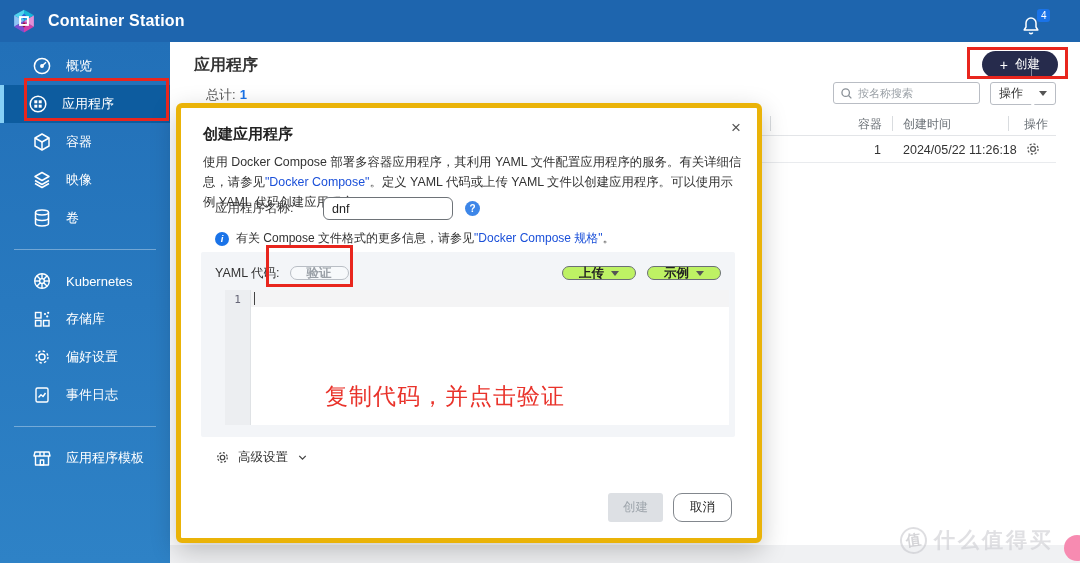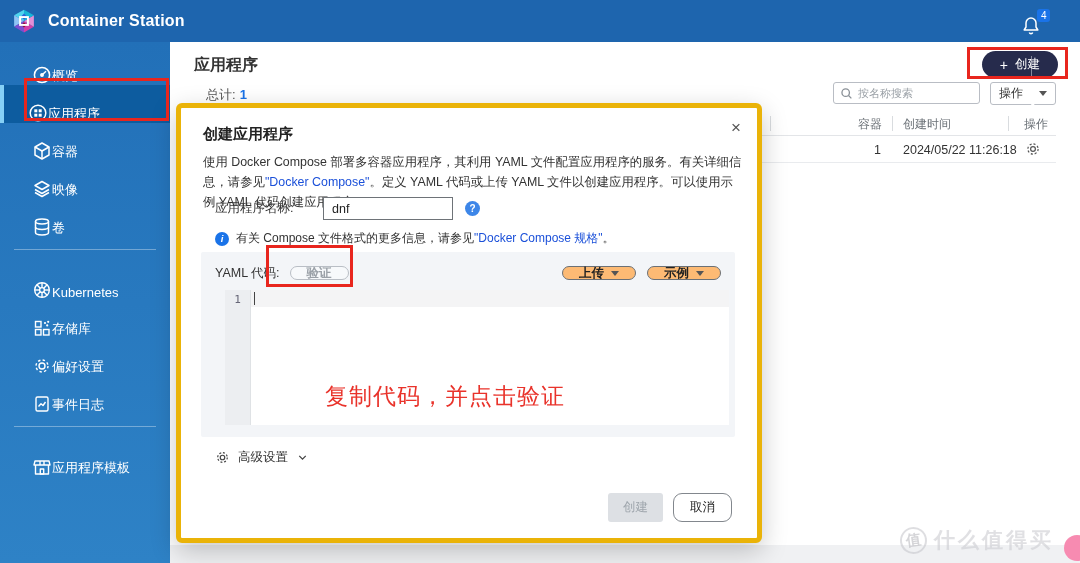--- a/index.html
+++ b/index.html
@@ -15,21 +15,21 @@
   .browse-btn { display:flex; align-items:stretch; background:#2aa7e6; border-radius:4px; overflow:hidden; color:#fff; font-size:12px; cursor:pointer; }
   .browse-btn .lbl { padding:5px 12px; }
   .browse-btn .car { padding:5px 8px; border-left:1px solid rgba(255,255,255,.55); display:flex; align-items:center; font-size:9px; }
   .tb-ico { position:relative; width:24px; height:24px; }
   .badge { position:absolute; top:-5px; right:-7px; background:#1a73e8; color:#fff; font-size:10px; line-height:13px; padding:0 3px; border-radius:3px; min-width:13px; text-align:center; }
   .tb-divider { width:1px; height:20px; background:rgba(255,255,255,.45); }
   .kebab { color:#fff; font-size:17px; font-weight:bold; width:14px; text-align:center; cursor:pointer; }
 
   
   .sidebar { position:absolute; left:0; top:42px; width:170px; height:521px; background:linear-gradient(180deg,#2270b8 0%,#2e82c6 100%); padding-top:5px; z-index:10; }
-  .s-item { height:38px; display:flex; align-items:flex-end; padding-left:28px; color:#fff; font-size:13px; cursor:pointer; border-left:4px solid transparent; }
+  .s-item { height:38px; display:flex; align-items:center; gap:14px; padding-left:28px; color:#fff; font-size:13px; cursor:pointer; border-left:4px solid transparent; }
   .s-item .sicon { width:20px; height:20px; flex:0 0 20px; }
   .s-item.active { background:#0d5c9f; border-left:4px solid #86d0f6; padding-left:24px; }
   .s-div { height:1px; background:rgba(255,255,255,.35); margin:12px 14px; }
 
   
   .main { position:absolute; left:170px; top:42px; right:0; bottom:0; background:#fff; z-index:5; }
   .page-title { position:absolute; left:24px; top:13px; font-size:16px; font-weight:bold; color:#333; }
   .total-line { position:absolute; left:36px; top:44px; font-size:13px; color:#555; }
   .total-line b { color:#1a73e8; margin-left:4px; }
   .create-btn { position:absolute; right:22px; top:9px; height:27px; background:#262b4c; color:#fff; border:none; border-radius:15px; font-size:12.5px; padding:0 18px; display:flex; align-items:center; gap:7px; cursor:pointer; }
@@ -48,30 +48,30 @@
   .bottom-strip { position:absolute; left:0; right:0; bottom:0; height:18px; background:#f0f1f3; }
 
   
   .modal { position:absolute; left:176px; top:103px; width:586px; height:440px; background:#fff; border:5px solid #eab308; border-radius:6px; box-shadow:0 8px 26px rgba(0,0,0,.22); z-index:20; }
   .m-close { position:absolute; right:16px; top:11px; font-size:17px; color:#555; cursor:pointer; line-height:1; }
   .m-title { position:absolute; left:22px; top:17px; font-size:15px; font-weight:bold; color:#222; }
   .m-desc { position:absolute; left:22px; top:44px; width:540px; font-size:12.4px; line-height:1.62; color:#333; }
   a.lnk { color:#1b50d9; text-decoration:none; cursor:pointer; }
   .m-form { position:absolute; left:34px; top:89px; display:flex; align-items:center; }
   .m-form label { font-size:12.5px; color:#333; width:108px; }
-  .m-form input { width:130px; height:23px; border:1px solid #6e7378; border-radius:0; font-size:12.5px; padding:0 8px; color:#222; outline:none; }
+  .m-form input { width:130px; height:23px; border:1px solid #6e7378; border-radius:6px; font-size:12.5px; padding:0 8px; color:#222; outline:none; }
   .help-ico { width:15px; height:15px; border-radius:50%; background:#3d86e8; color:#fff; font-size:10px; font-weight:bold; display:flex; align-items:center; justify-content:center; margin-left:12px; cursor:pointer; }
   .m-info { position:absolute; left:34px; top:122px; display:flex; align-items:center; gap:7px; font-size:12px; color:#333; }
   .info-ico { width:14px; height:14px; border-radius:50%; background:#1a73e8; color:#fff; font-size:9.5px; font-style:italic; font-weight:bold; display:flex; align-items:center; justify-content:center; }
   .yaml-wrap { position:absolute; left:20px; right:22px; top:144px; height:185px; background:#f3f5f8; border-radius:2px; }
   .yaml-head { position:absolute; left:14px; right:14px; top:6px; height:30px; display:flex; align-items:center; }
   .yaml-label { font-size:12.5px; color:#333; }
   .pill { height:14px; border-radius:13px; font-size:12.5px; display:flex; align-items:center; gap:7px; padding:0 16px; cursor:pointer;font-weight:bold; }
   .pill.disabled { border:1px solid #b9bec5; color:#9ba1a8; background:#f7f9fb; margin-left:10px; cursor:default; }
-  .pill.outline { border:1px solid #6b7076; color:#222; background:#fdba74; }
+  .pill.outline { border:1px solid #6b7076; color:#222; background:#bef264; }
   .yaml-head .right { margin-left:auto; display:flex; gap:11px; }
   .editor { position:absolute; left:24px; right:6px; top:38px; bottom:12px; background:#fff; display:flex; }
   .gutter { width:26px; background:#eceef1; border-right:1px solid #dfe2e5; font-family:"DejaVu Sans Mono","Liberation Mono",monospace; font-size:11px; color:#667; text-align:center; padding-top:3px; }
   .codearea { flex:1; position:relative; }
   .active-line { position:absolute; left:0; right:0; top:0; height:17px; background:#f4f4f5; }
   .cursor { position:absolute; left:3px; top:2px; width:1px; height:13px; background:#444; }
   .m-advanced { position:absolute; left:34px; top:341px; display:flex; align-items:center; gap:8px; font-size:12.5px; color:#333; cursor:pointer; }
   .m-footer { position:absolute; right:25px; bottom:16px; display:flex; gap:10px; }
   .btn-create { background:#dde0e4; color:#9fa6ad; border:none; border-radius:3px; font-size:12.5px; padding:5px 15px; cursor:default; }
   .btn-cancel { background:#fff; color:#222; border:1px solid #82878d; border-radius:9px; font-size:12.5px; padding:5px 16px; cursor:pointer; }

